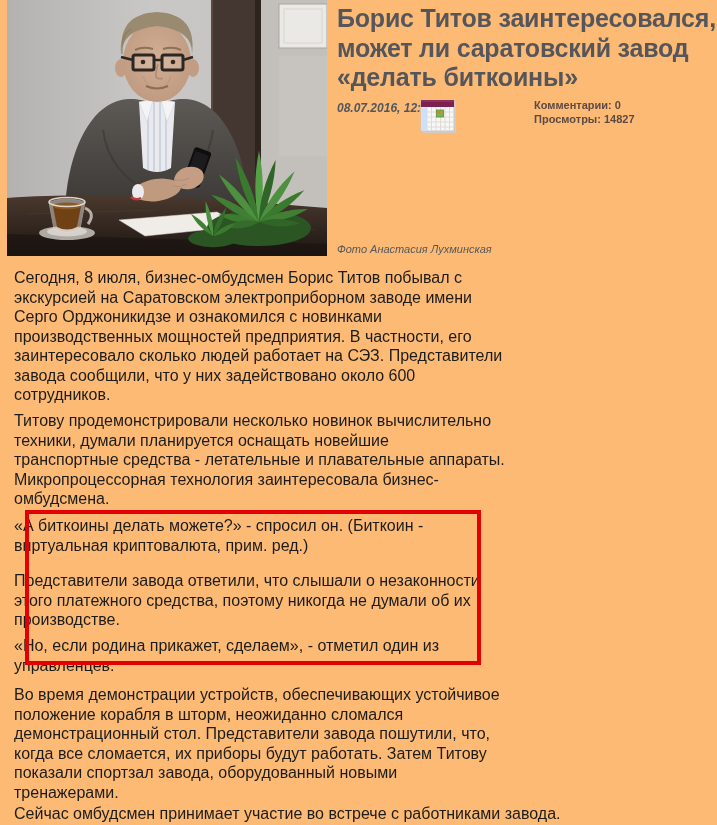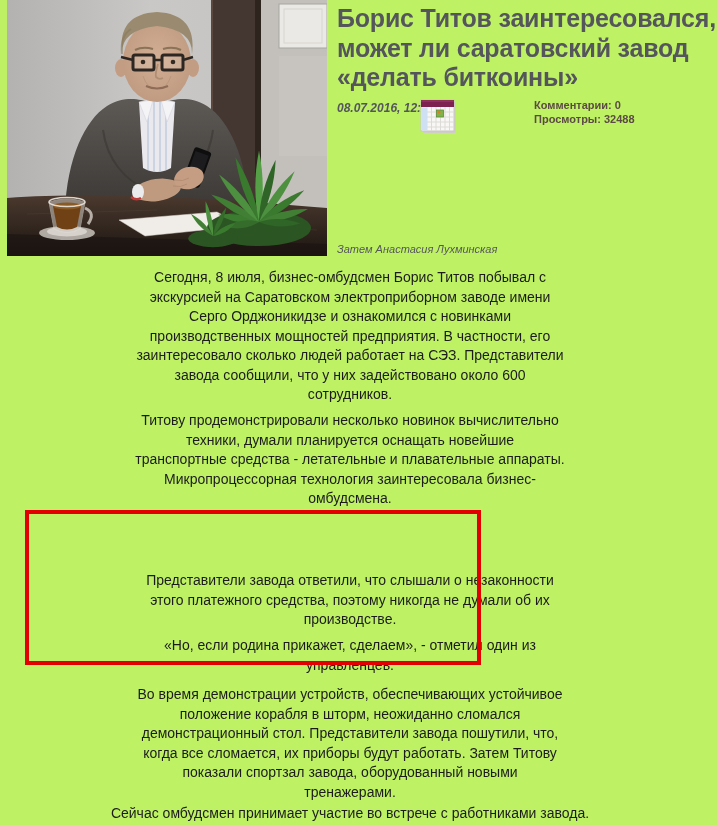--- a/index.html
+++ b/index.html
@@ -1,21 +1,21 @@
 <!DOCTYPE html>
 <html><head>
 <meta charset="utf-8">
 <style>
   * { margin: 0; padding: 0; box-sizing: border-box; }
   html, body { background: #ffffff; }
   .page {
     position: relative;
     width: 717px;
     height: 825px;
-    background: #bef264;
+    background: #fdba74;
     overflow: hidden;
     font-family: "Liberation Sans", "DejaVu Sans", sans-serif;
   }
   .photo {
     position: absolute;
     left: 7px; top: 0;
     width: 320px; height: 256px;
     overflow: hidden;
   }
   .photo svg { display: block; }
@@ -55,27 +55,26 @@
   }
   .credit {
     position: absolute;
     left: 337px; top: 243px;
     font-size: 11px;
     font-style: italic;
     color: #55575b;
   }
   .para {
     position: absolute;
-    left: 30px;
+    left: 14px;
     width: 640px;
-    font-size: 14px;
+    font-size: 16px;
     line-height: 19.5px;
     color: #1c1c1c;
     white-space: pre-line;
-    text-align: center;
   }
   .p1 { top: 268px; }
   .p2 { top: 411px; }
   .p3 { top: 516px; }
   .p4 { top: 571px; }
   .p5 { top: 636px; }
   .p6 { top: 685px; }
   .p7 { top: 804px; }
   .quote-frame {
     position: absolute;
@@ -251,37 +250,39 @@
         <line x1="29.5" y1="8" x2="29.5" y2="32"></line>
       </g>
       <rect x="2" y="8.5" width="5" height="23" fill="#cfe0f2"></rect>
       <rect x="16.5" y="11" width="7" height="7" fill="#7fb34a" stroke="#5e8c37" stroke-width="0.8"></rect>
       <circle cx="19" cy="13" r="1.5" fill="#e07b28"></circle>
     </svg>
   </span>
 
   <div class="meta">
     <div>Комментарии: 0</div>
-    <div>Просмотры: 32488</div>
+    <div>Просмотры: 14827</div>
   </div>
 
-  <div class="credit">Затем Анастасия Лухминская</div>
+  <div class="credit">Фото Анастасия Лухминская</div>
 
   <p class="para p1">Сегодня, 8 июля, бизнес-омбудсмен Борис Титов побывал с
 экскурсией на Саратовском электроприборном заводе имени
 Серго Орджоникидзе и ознакомился с новинками
 производственных мощностей предприятия. В частности, его
 заинтересовало сколько людей работает на СЭЗ. Представители
 завода сообщили, что у них задействовано около 600
 сотрудников.</p>
   <p class="para p2">Титову продемонстрировали несколько новинок вычислительно
 техники, думали планируется оснащать новейшие
 транспортные средства - летательные и плавательные аппараты.
 Микропроцессорная технология заинтересовала бизнес-
 омбудсмена.</p>
+  <p class="para p3">«А биткоины делать можете?» - спросил он. (Биткоин -
+виртуальная криптовалюта, прим. ред.)</p>
   <p class="para p5">«Но, если родина прикажет, сделаем», - отметил один из
 управленцев.</p>
   <p class="para p4">Представители завода ответили, что слышали о незаконности
 этого платежного средства, поэтому никогда не думали об их
 производстве.</p>
   <p class="para p7">Сейчас омбудсмен принимает участие во встрече с работниками завода.</p>
   <p class="para p6">Во время демонстрации устройств, обеспечивающих устойчивое
 положение корабля в шторм, неожиданно сломался
 демонстрационный стол. Представители завода пошутили, что,
 когда все сломается, их приборы будут работать. Затем Титову

